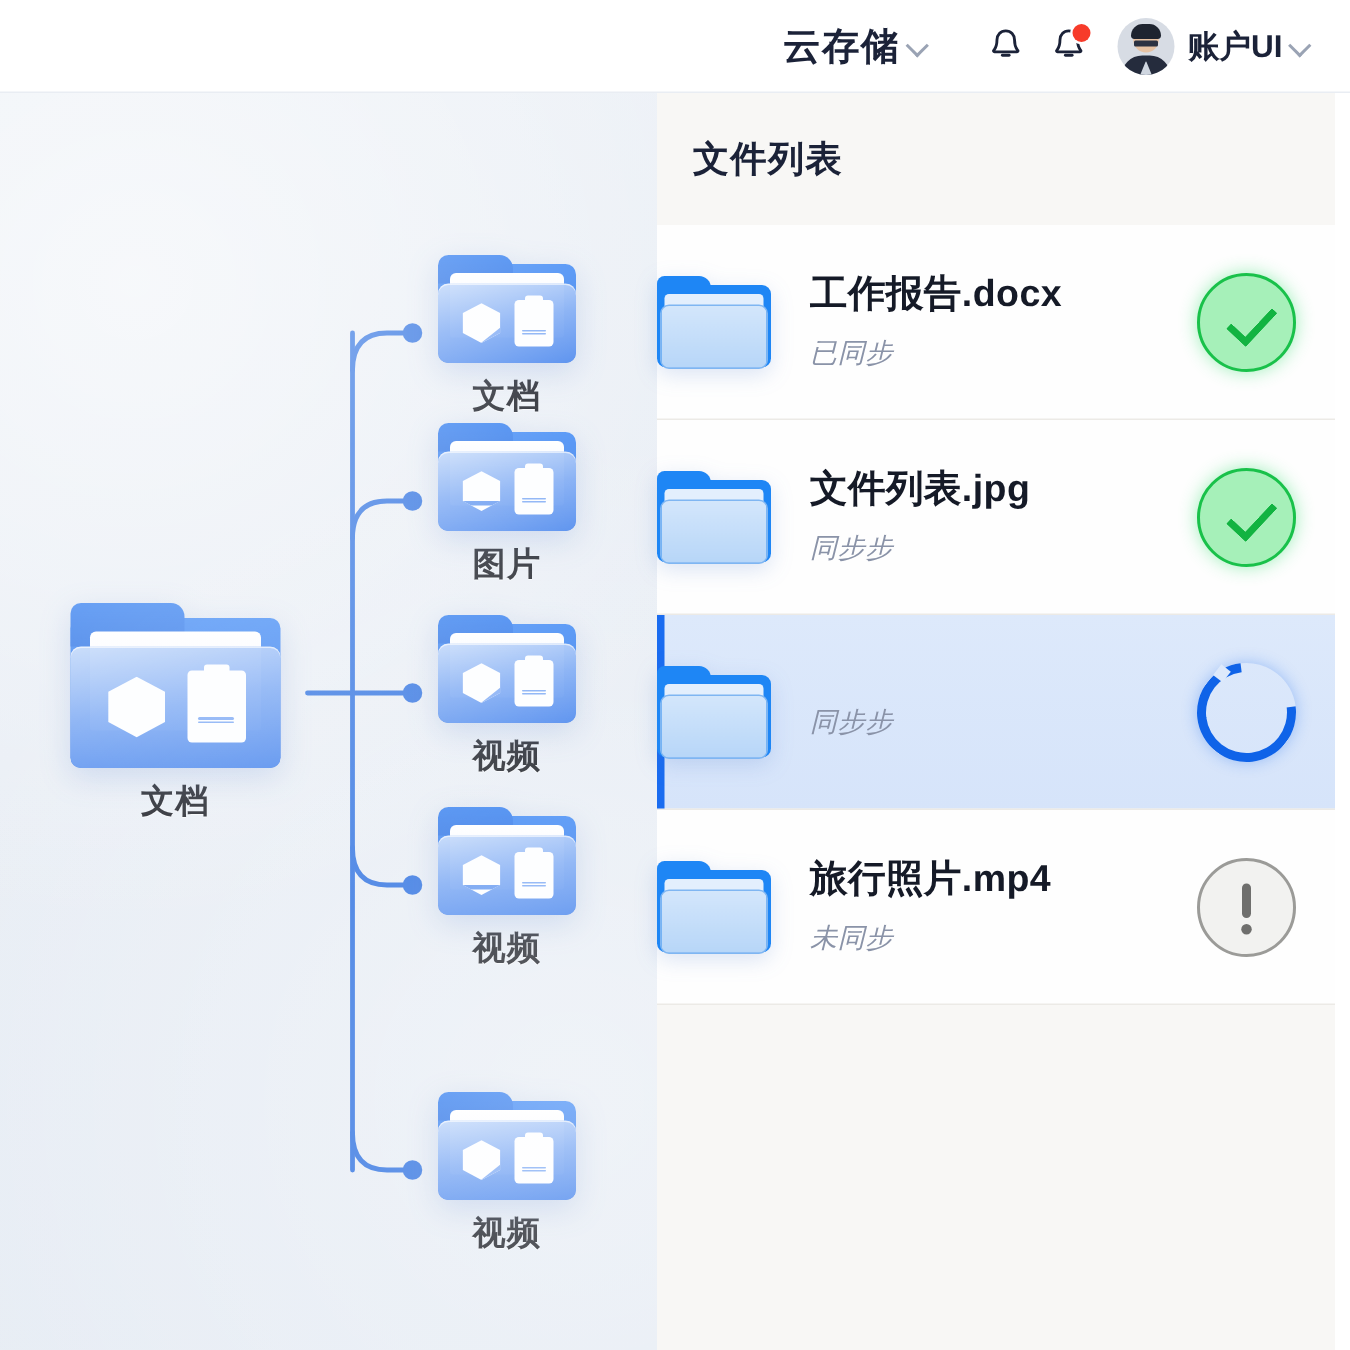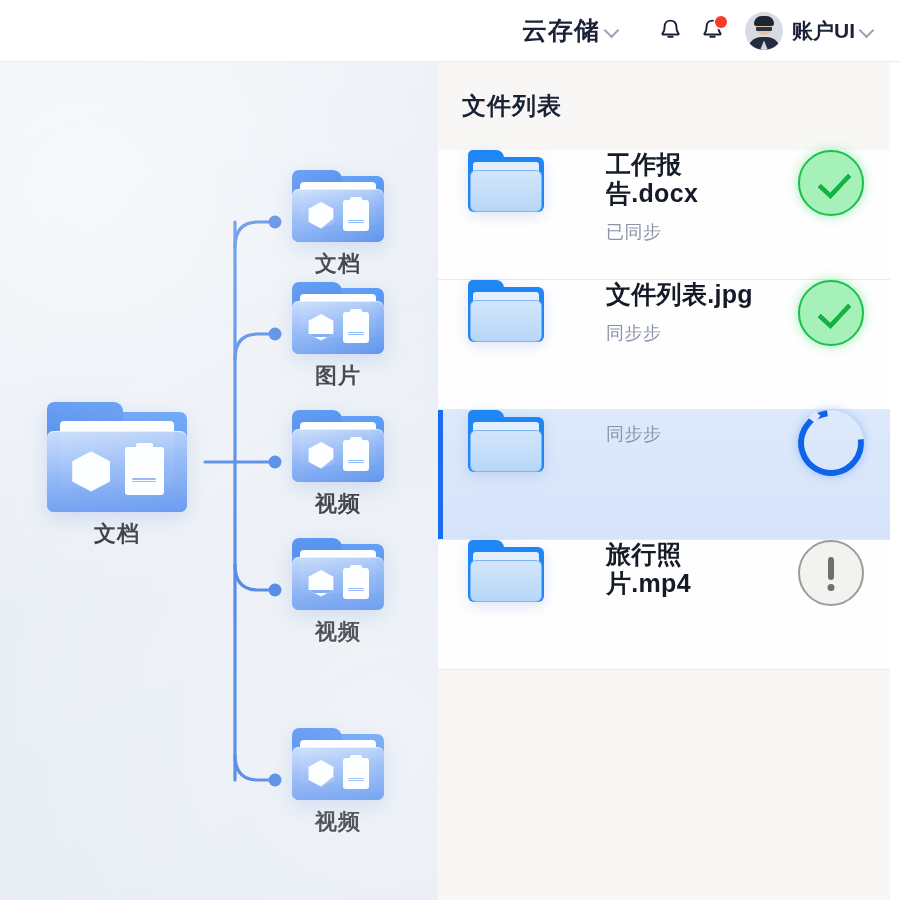--- a/index.html
+++ b/index.html
@@ -201,24 +201,23 @@
   .list-title {
     position: absolute; left: 24px; top: 28px;
     font-size: 24px; font-weight: bold; color: #1b2238;
     letter-spacing: 1px;
   }
   .rows { position: absolute; left: 0; top: 88px; width: 452px; }
   .row {
     position: relative;
     height: 130px;
     background: #fefefe;
-    display: flex; align-items: flex-start;
-    padding-left: 30px; padding-right: 26px;
+    display: flex; align-items: center;
+    padding-right: 26px;
     border-bottom: 1px solid #eceae6;
-    gap: 36px;
   }
   .row.sel {
     background: linear-gradient(180deg,#dde9fb,#d6e4fa);
   }
   .row.sel::before {
     content: ""; position: absolute; left: 0; top: 0;
     width: 5px; height: 100%;
     background: #1a6cf0;
   }
   
@@ -248,21 +247,21 @@
     border: 1.5px solid #7fb6f2;
     border-radius: 6px;
   }
   .row-text { margin-left: 26px; flex: 1; min-width: 0; }
   .row-name {
     font-size: 25px; font-weight: bold; color: #151a27;
     line-height: 1.15; letter-spacing: .3px;
   }
   .row-status {
     margin-top: 12px;
-    font-size: 18px; color: #8a93a8; letter-spacing: .5px;
+    font-size: 18px; color: #8a93a8; letter-spacing: .5px; font-style: italic;
   }
 
   .badge { width: 66px; height: 66px; flex: none; position: relative; }
   .badge.ok {
     border-radius: 50%;
     background: #a6f0b9;
     border: 2.5px solid #19c14a;
     box-shadow: 0 0 12px rgba(40,220,100,.45);
   }
   .badge.ok::after {
@@ -520,20 +519,21 @@
 
       <div class="row">
         <span class="pfolder">
           <span class="back"></span>
             <span class="tab"></span>
           <span class="sheet"></span>
             <span class="front"></span>
         </span>
         <span class="row-text">
           <span class="row-name" style="display:block">旅行照片.mp4</span>
+          <span class="row-status" style="display:block">未同步</span>
         </span>
         <span class="badge warn">
           <i></i>
             <u></u>
         </span>
       </div>
 
     </div>
   </div>
 

